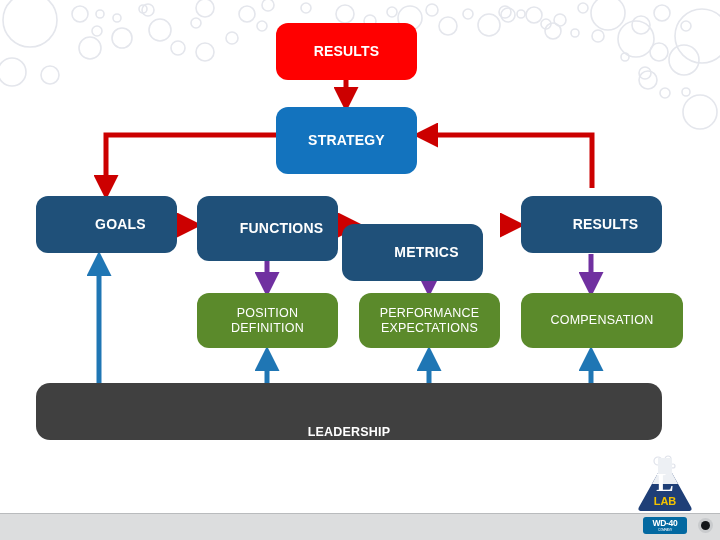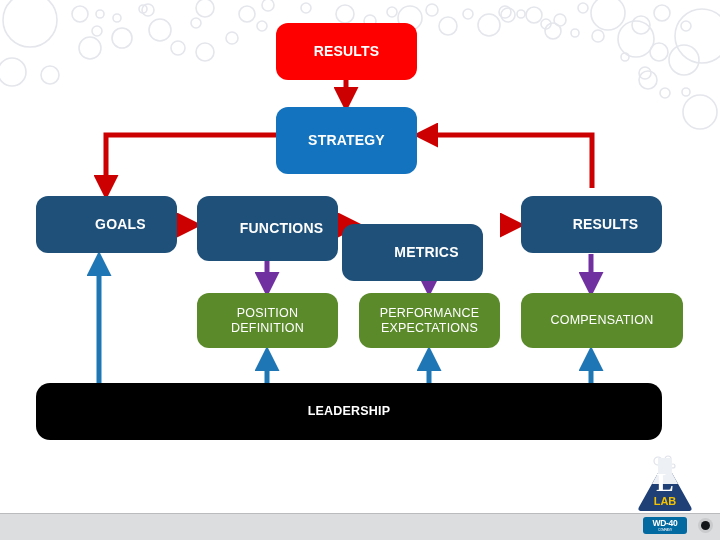--- a/index.html
+++ b/index.html
@@ -51,24 +51,25 @@
     font-weight: bold;
     font-size: 14px;
     padding-left: 28px;
   }
   .box-green {
     background: #5B8A2B;
     font-weight: normal;
     font-size: 12.5px;
   }
   .box-leadership {
-    background: #000000;
+    background: #404040;
     font-weight: bold;
     font-size: 12.5px;
     border-radius: 14px;
+    align-items: flex-end;
   }
   .conn {
     position: absolute;
     pointer-events: none;
   }
   
   #footer-bar {
     position: absolute;
     left: 0;
     top: 513px;

